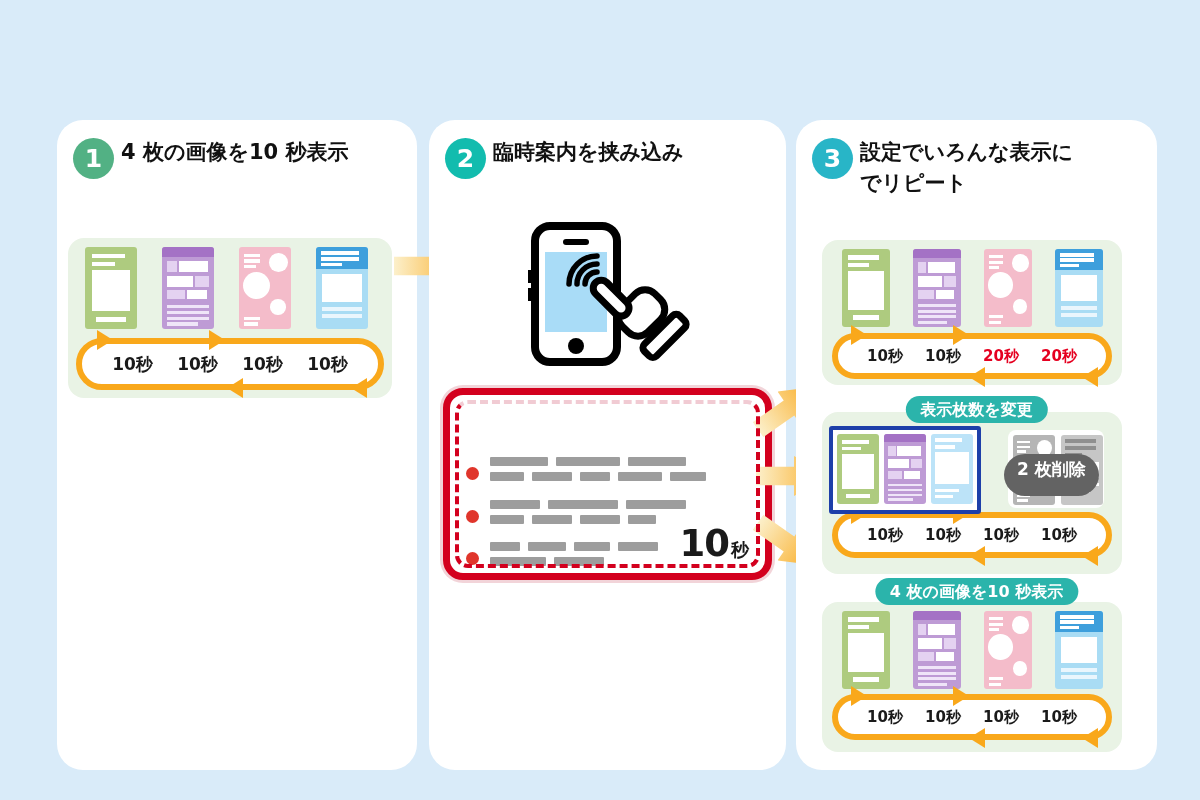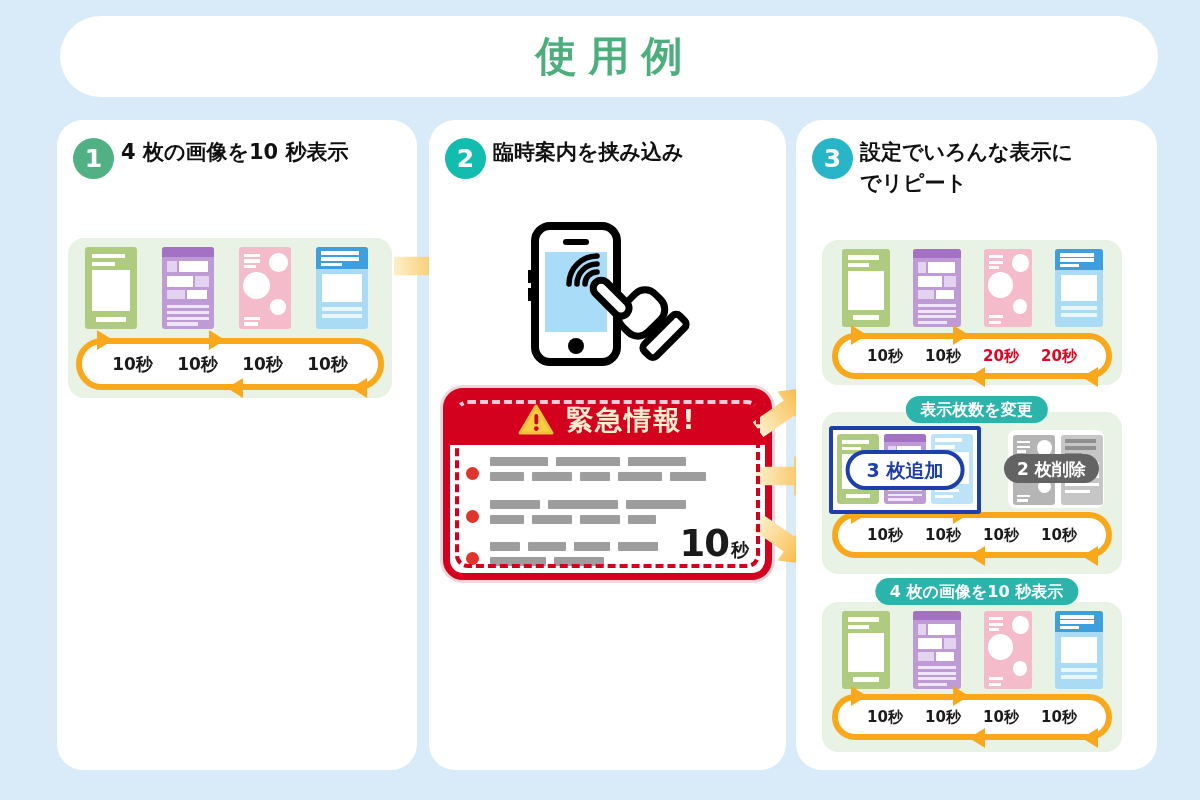--- a/index.html
+++ b/index.html
@@ -139,31 +139,28 @@
     background:#fff;border:4px solid #1D3FA9;color:#1D3FA9;border-radius:999px;
     font-size:19px;font-weight:800;height:32px;line-height:32px;padding:0 17px;white-space:nowrap;
   }
   .rembox{
     position:absolute;left:186px;top:18px;width:96px;height:78px;box-sizing:border-box;
     background:#fff;border-radius:8px;display:flex;gap:6px;padding:5px;z-index:1;
   }
   .rempill{
     position:absolute;left:182px;top:42px;z-index:2;
     background:#636363;color:#fff;border-radius:999px;
-    font-size:17px;font-weight:800;height:29px;line-height:31px;padding:0 13px;white-space:nowrap;
+    font-size:17px;font-weight:800;height:42px;line-height:31px;padding:0 13px;white-space:nowrap;
   }
 </style>
 </head>
 <body>
 
 <div class="stage">
 
-  <div class="title-bar">
-    <h1>使用例</h1>
-  </div>
 
   <section class="panel p1">
     <div class="badge b1">1</div>
     <div class="head">
       <div>4 枚の画像を10 秒表示</div>
     </div>
     <div class="slidebox sb1">
       <div class="cards">
         <div class="card" data-card="green">
             <i style="left: 13%; top: 8%; width: 64%; height: 6%; background: rgb(255, 255, 255);"></i>
@@ -239,28 +236,20 @@
         <g transform="translate(72,64) rotate(-45)">
           <rect x="-12" y="34" width="46" height="36" rx="14" fill="#fff" stroke="#000" stroke-width="7"></rect>
           <rect x="-8" y="-2" width="16" height="44" rx="8" fill="#fff" stroke="#000" stroke-width="7"></rect>
           <rect x="-14" y="76" width="50" height="17" rx="5" fill="#fff" stroke="#000" stroke-width="7"></rect>
         </g>
       </svg>
     </div>
 
     <div class="alert">
       <div class="alert-dashes"></div>
-      <div class="alert-header">
-        <svg viewBox="0 0 36 32" width="36" height="32">
-          <path d="M18 2 L34 29 L2 29 Z" fill="#F8CE46" stroke="#F3BE3B" stroke-width="3" stroke-linejoin="round"></path>
-          <rect x="16.4" y="10" width="3.8" height="10.5" rx="1.9" fill="#D3001E"></rect>
-          <circle cx="18.3" cy="24.6" r="2.3" fill="#D3001E"></circle>
-        </svg>
-        <span class="alert-title">緊急情報!</span>
-      </div>
       <div class="arow" style="top:62px">
         <i class="bullet"></i>
         <div class="bars">
             <div class="bline">
               <i class="bar" style="width: 58px;"></i>
               <i class="bar" style="width: 64px;"></i>
               <i class="bar" style="width: 58px;"></i>
             </div>
             <div class="bline">
               <i class="bar" style="width: 34px;"></i>
@@ -396,21 +385,20 @@
             <i style="left: 10%; top: 92%; width: 60%; height: 4%; background: rgb(239, 229, 248);"></i>
           </div>
         <div class="card xs" data-card="bluelight">
             <i style="left: 10%; top: 6%; width: 64%; height: 6%; background: rgb(255, 255, 255);"></i>
             <i style="left: 10%; top: 16%; width: 48%; height: 5%; background: rgb(255, 255, 255);"></i>
             <i style="left: 10%; top: 26%; width: 80%; height: 46%; background: rgb(255, 255, 255);"></i>
             <i style="left: 10%; top: 78%; width: 56%; height: 5%; background: rgb(255, 255, 255);"></i>
             <i style="left: 10%; top: 87%; width: 42%; height: 5%; background: rgb(255, 255, 255);"></i>
           </div>
       </div>
-      <div class="addpill">3 枚追加</div>
       <div class="rembox">
         <div class="card xs" data-card="graypink">
             <i style="left: 10%; top: 8%; width: 30%; height: 4%; background: rgb(255, 255, 255);"></i>
             <i style="left: 10%; top: 15%; width: 30%; height: 4%; background: rgb(255, 255, 255);"></i>
             <i style="left: 10%; top: 22%; width: 22%; height: 4%; background: rgb(255, 255, 255);"></i>
             <i style="left: 58%; top: 7%; width: 36%; height: 23%; background: rgb(255, 255, 255); border-radius: 50%;"></i>
             <i style="left: 8%; top: 30%; width: 52%; height: 33%; background: rgb(255, 255, 255); border-radius: 50%;"></i>
             <i style="left: 60%; top: 64%; width: 30%; height: 19%; background: rgb(255, 255, 255); border-radius: 50%;"></i>
             <i style="left: 10%; top: 85%; width: 30%; height: 4%; background: rgb(255, 255, 255);"></i>
             <i style="left: 10%; top: 92%; width: 26%; height: 4%; background: rgb(255, 255, 255);"></i>

